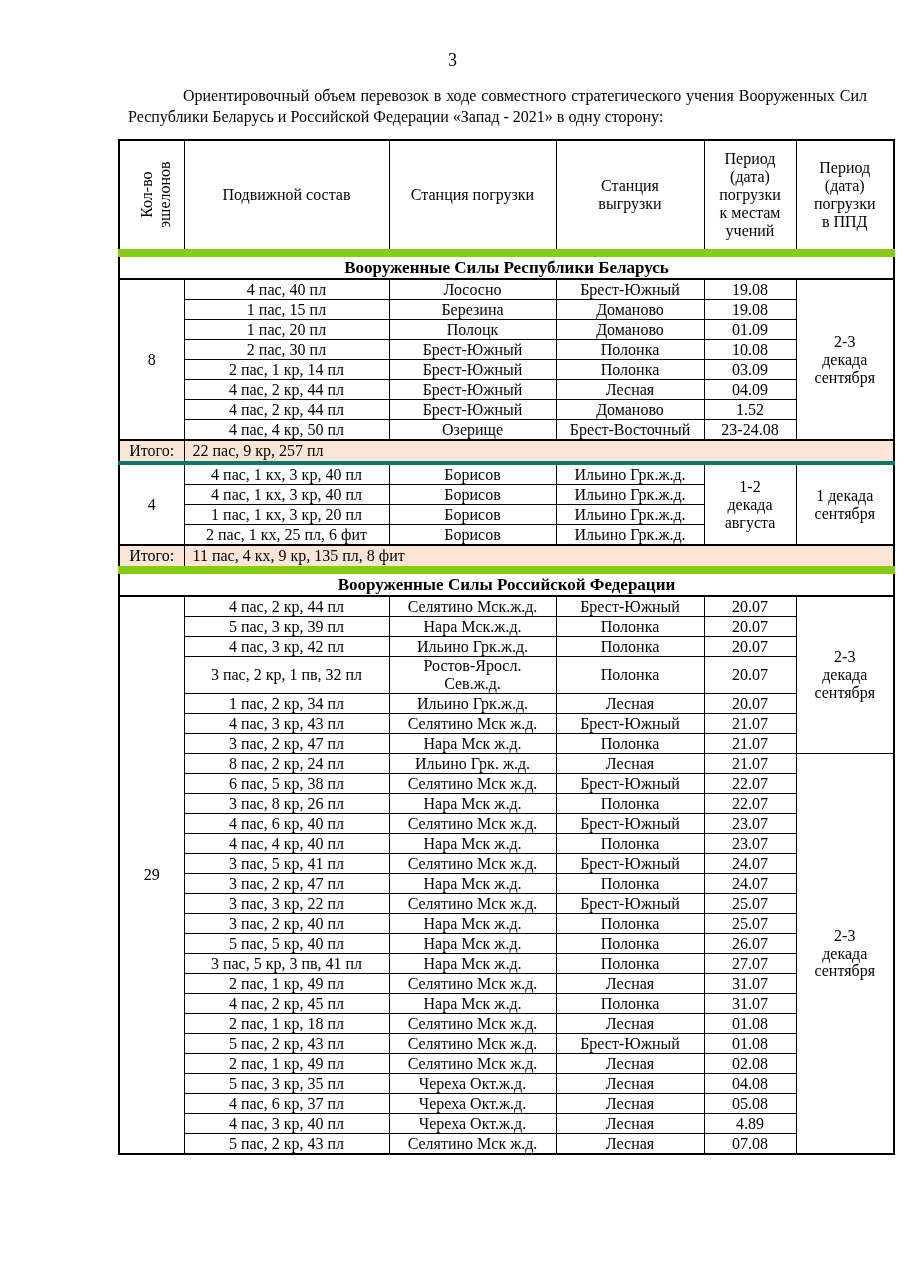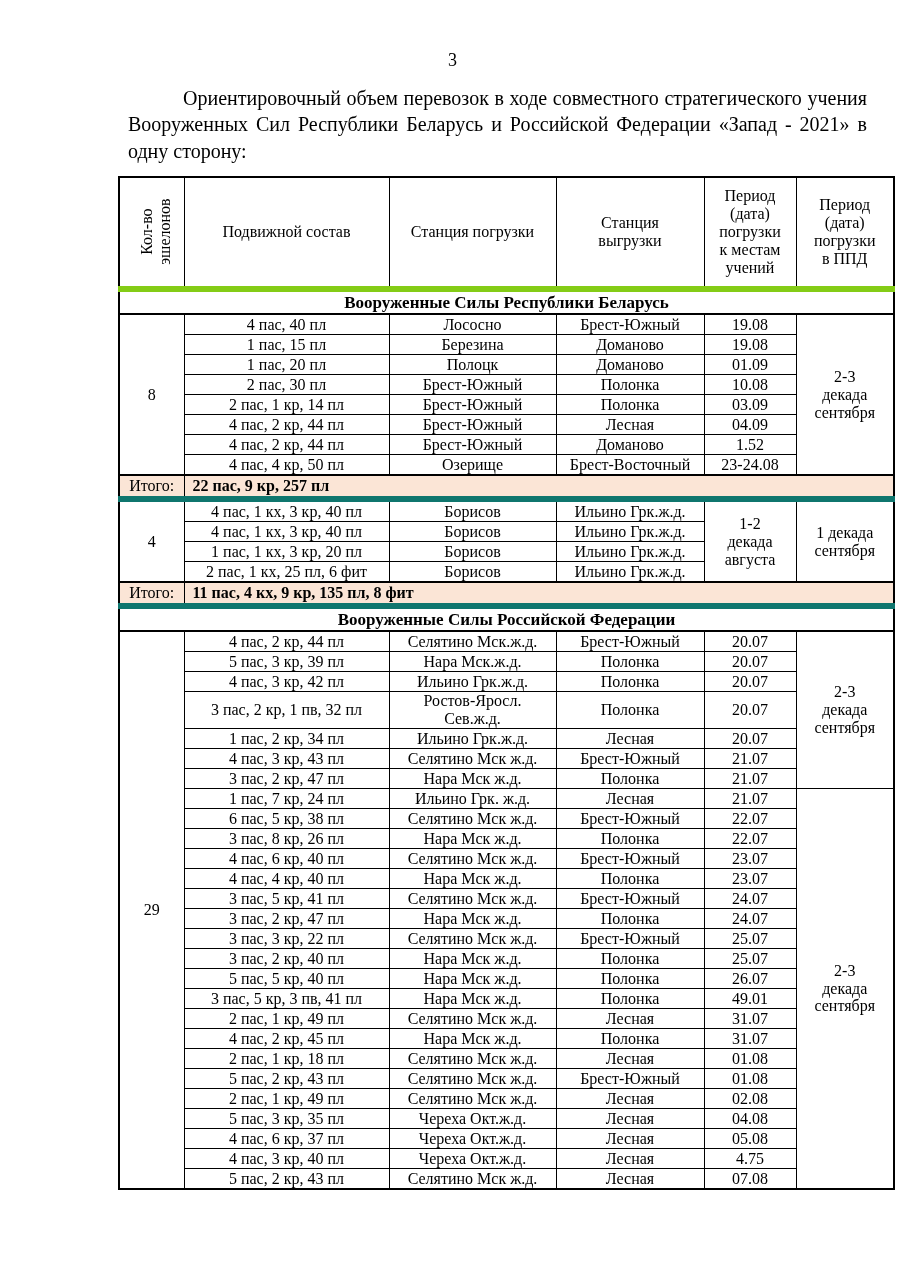--- a/index.html
+++ b/index.html
@@ -11,21 +11,21 @@
     overflow:hidden;
   }
   .page{position:relative;width:905px;height:1280px;background:#fff;}
   .page-number{
     padding-top:50px;
     text-align:center;
     font-size:18px;
   }
   .intro{
     margin:14px 38px 12px 128px;
-    font-size:20px;
+    font-size:16px;
     line-height:1.32;
     text-align:justify;
     text-indent:55px;
   }
   table.transport{
     margin-left:118px;
     width:775px;
     border-collapse:collapse;
     table-layout:fixed;
     border:2px solid #000;
@@ -51,32 +51,31 @@
   .rot{
     display:inline-block;
     transform:rotate(-90deg);
     white-space:pre-line;
     line-height:1.1;
   }
   tr.section-row td{
     font-weight:bold;
     font-size:17px;
     height:21px;
-    border-top:6px solid #84cc16;
+    border-top:8px solid #84cc16;
     border-bottom:2px solid #000;
   }
   tr.total-row td{
     height:20px;
     border-top:2px solid #000;
-    border-bottom:6px solid #0f766e;
+    border-bottom:4px solid #0f766e;
   }
   tr.total-row td.total-value{
     text-align:left;
     padding-left:8px;
-    font-weight:bold;
   }
   tr.data-row td{height:19px;}
   td.echelon-cell{font-size:16px;}
   td.period-cell{line-height:1.25;}
 </style>
 </head>
 <body>
 
 <div class="page">
   <div class="page-number">3</div>
@@ -244,21 +243,21 @@
           <td>Брест-Южный</td>
           <td>21.07</td>
         </tr>
         <tr class="data-row">
           <td>3 пас, 2 кр, 47 пл</td>
           <td>Нара Мск ж.д.</td>
           <td>Полонка</td>
           <td>21.07</td>
         </tr>
         <tr class="data-row">
-          <td>1 пас, 7 кр, 24 пл</td>
+          <td>8 пас, 2 кр, 24 пл</td>
           <td>Ильино Грк. ж.д.</td>
           <td>Лесная</td>
           <td>21.07</td>
           <td class="period-cell" rowspan="20">2-3
 декада
 сентября</td>
         </tr>
         <tr class="data-row">
           <td>6 пас, 5 кр, 38 пл</td>
           <td>Селятино Мск ж.д.</td>
@@ -310,21 +309,21 @@
         <tr class="data-row">
           <td>5 пас, 5 кр, 40 пл</td>
           <td>Нара Мск ж.д.</td>
           <td>Полонка</td>
           <td>26.07</td>
         </tr>
         <tr class="data-row">
           <td>3 пас, 5 кр, 3 пв, 41 пл</td>
           <td>Нара Мск ж.д.</td>
           <td>Полонка</td>
-          <td>49.01</td>
+          <td>27.07</td>
         </tr>
         <tr class="data-row">
           <td>2 пас, 1 кр, 49 пл</td>
           <td>Селятино Мск ж.д.</td>
           <td>Лесная</td>
           <td>31.07</td>
         </tr>
         <tr class="data-row">
           <td>4 пас, 2 кр, 45 пл</td>
           <td>Нара Мск ж.д.</td>
@@ -358,21 +357,21 @@
         <tr class="data-row">
           <td>4 пас, 6 кр, 37 пл</td>
           <td>Череха Окт.ж.д.</td>
           <td>Лесная</td>
           <td>05.08</td>
         </tr>
         <tr class="data-row">
           <td>4 пас, 3 кр, 40 пл</td>
           <td>Череха Окт.ж.д.</td>
           <td>Лесная</td>
-          <td>4.75</td>
+          <td>4.89</td>
         </tr>
         <tr class="data-row">
           <td>5 пас, 2 кр, 43 пл</td>
           <td>Селятино Мск ж.д.</td>
           <td>Лесная</td>
           <td>07.08</td>
         </tr>
       </tbody>
   </table>
 </div>

